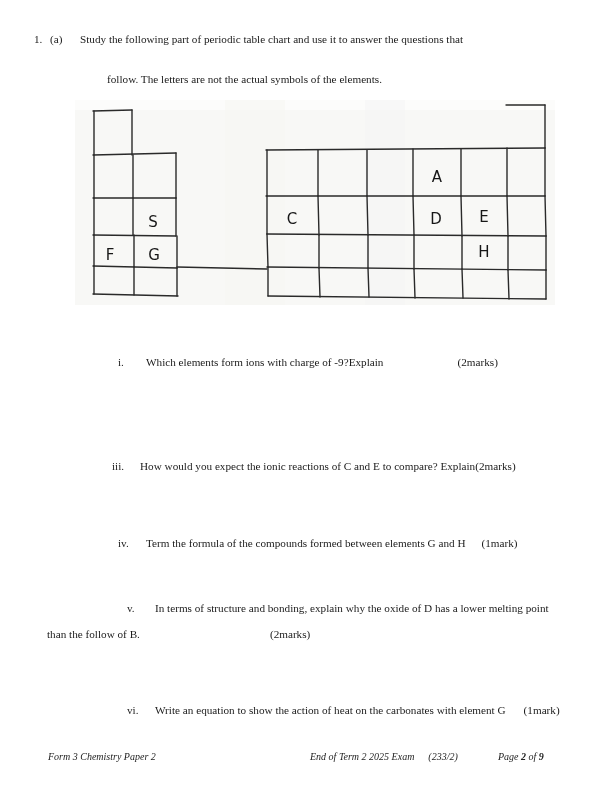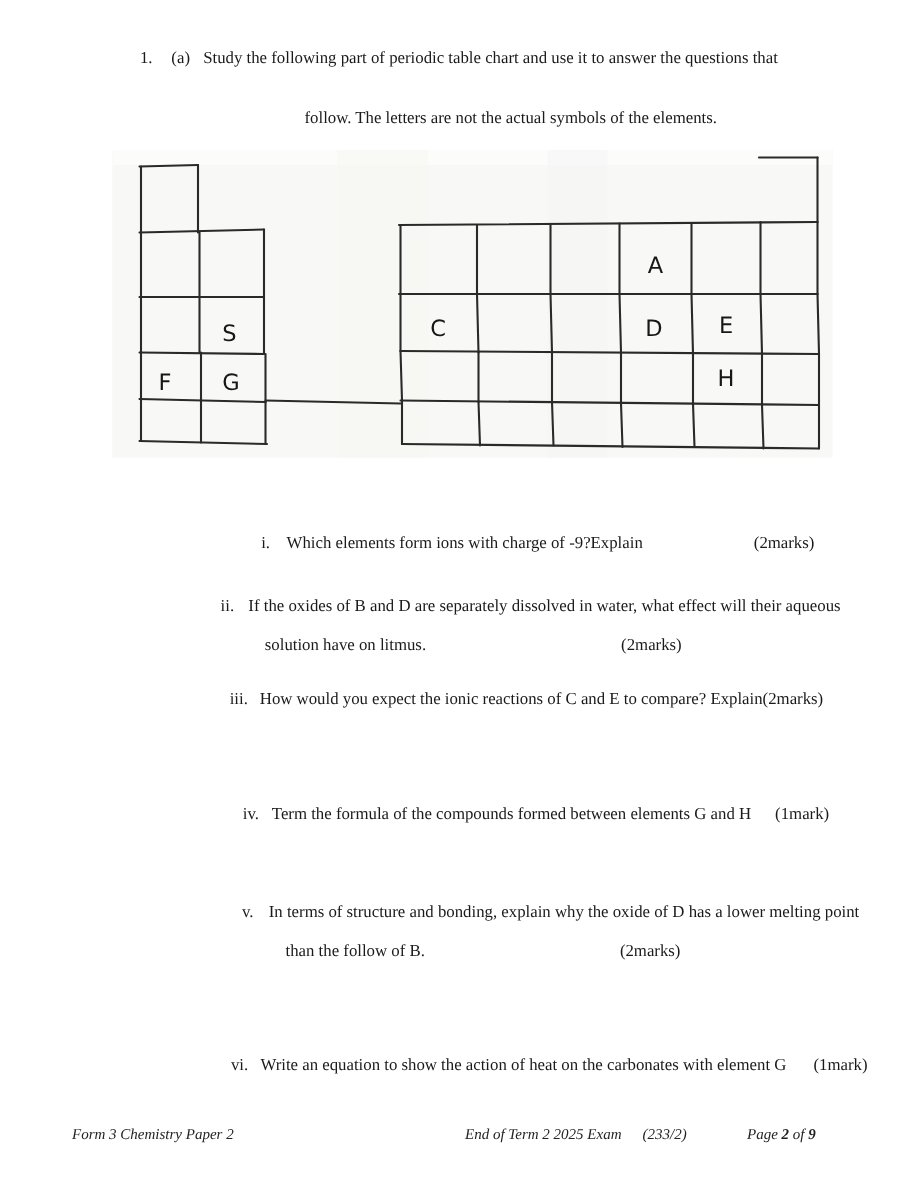--- a/index.html
+++ b/index.html
@@ -13,21 +13,20 @@
     position: relative;
     font-family: "Liberation Serif", serif;
     color: #1a1a1a;
     overflow: hidden;
   }
   .page {
     position: absolute;
     left: 0; top: 0;
     width: 612px;
     height: 792px;
-    text-align: center;
   }
 
   
   .intro {
     position: absolute;
     left: 34px;
     top: 34px;
     width: 540px;
     font-size: 11.2px;
     line-height: 1.0;
@@ -224,26 +223,20 @@
         <text x="409" y="122">E</text>
         <text x="409" y="157">H</text>
       </g>
     </svg>
   </div>
 
   <div class="question q1">
     <span class="roman">i.</span><span>Which elements form ions with charge of -9?Explain</span><span class="marks-gap-lg"></span><span>(2marks)</span>
   </div>
 
-  <div class="question q2">
-    <span class="roman">ii.</span><span>If the oxides of B and D are separately dissolved in water, what effect will their aqueous</span>
-    <div class="cont-line">
-      <span>solution have on litmus.</span><span class="marks-gap-md"></span><span>(2marks)</span>
-    </div>
-  </div>
 
   <div class="question q3">
     <span class="roman">iii.</span><span>How would you expect the ionic reactions of C and E to compare? Explain(2marks)</span>
   </div>
 
   <div class="question q4">
     <span class="roman">iv.</span><span>Term the formula of the compounds formed between elements G and H</span><span style="display:inline-block;width:16px"></span><span>(1mark)</span>
   </div>
 
   <div class="question q5">

